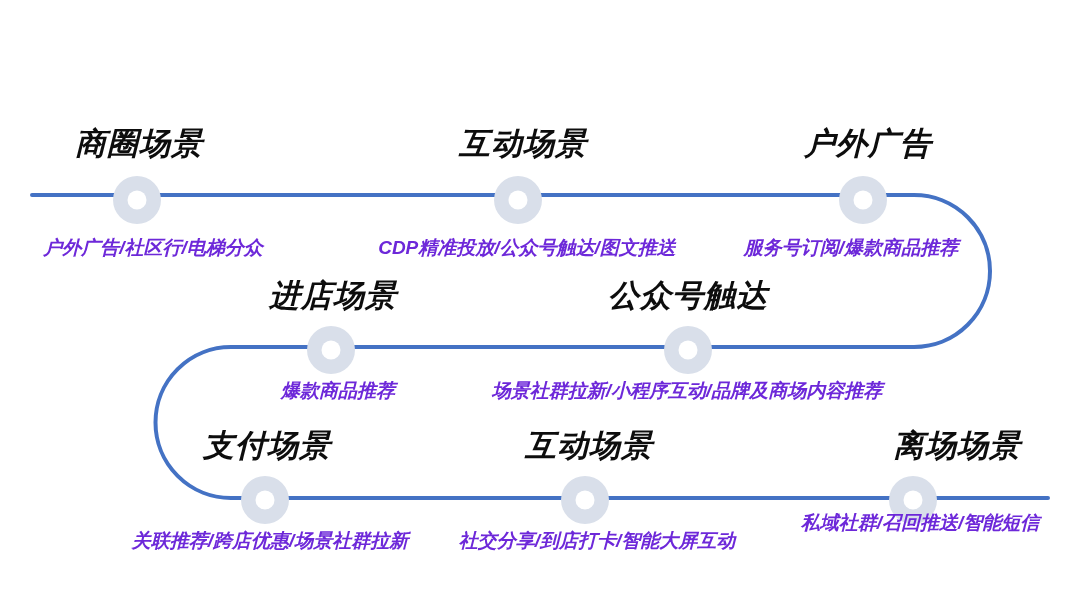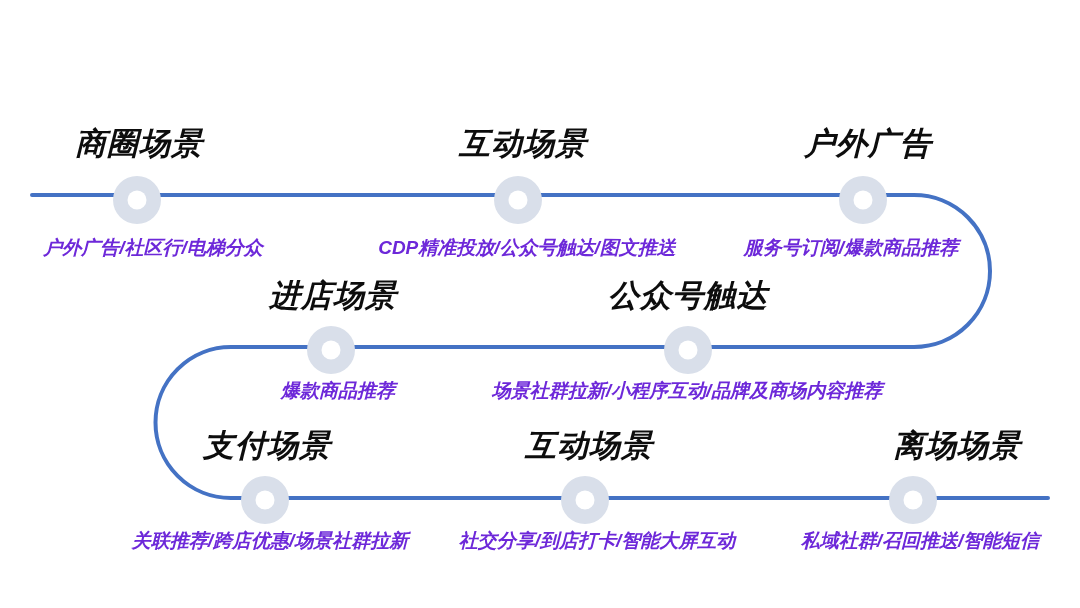--- a/index.html
+++ b/index.html
@@ -102,16 +102,16 @@
       <div class="stage-detail" style="left: 851px; top: 238px;">服务号订阅/爆款商品推荐</div>
       <div class="stage-label" style="left: 333px; top: 280px;">进店场景</div>
       <div class="stage-detail" style="left: 338px; top: 381px;">爆款商品推荐</div>
       <div class="stage-label" style="left: 688px; top: 280px;">公众号触达</div>
       <div class="stage-detail" style="left: 687px; top: 381px;">场景社群拉新/小程序互动/品牌及商场内容推荐</div>
       <div class="stage-label" style="left: 267px; top: 430px;">支付场景</div>
       <div class="stage-detail" style="left: 270px; top: 531px;">关联推荐/跨店优惠/场景社群拉新</div>
       <div class="stage-label" style="left: 589px; top: 430px;">互动场景</div>
       <div class="stage-detail" style="left: 597px; top: 531px;">社交分享/到店打卡/智能大屏互动</div>
       <div class="stage-label" style="left: 917px; top: 430px; margin-left: 40px;">离场场景</div>
-      <div class="stage-detail" style="left: 920px; top: 531px; text-align: right;">私域社群/召回推送/智能短信</div>
+      <div class="stage-detail" style="left: 920px; top: 513px; text-align: right;">私域社群/召回推送/智能短信</div>
     </div>
 
 </div>
 
 </body></html>

